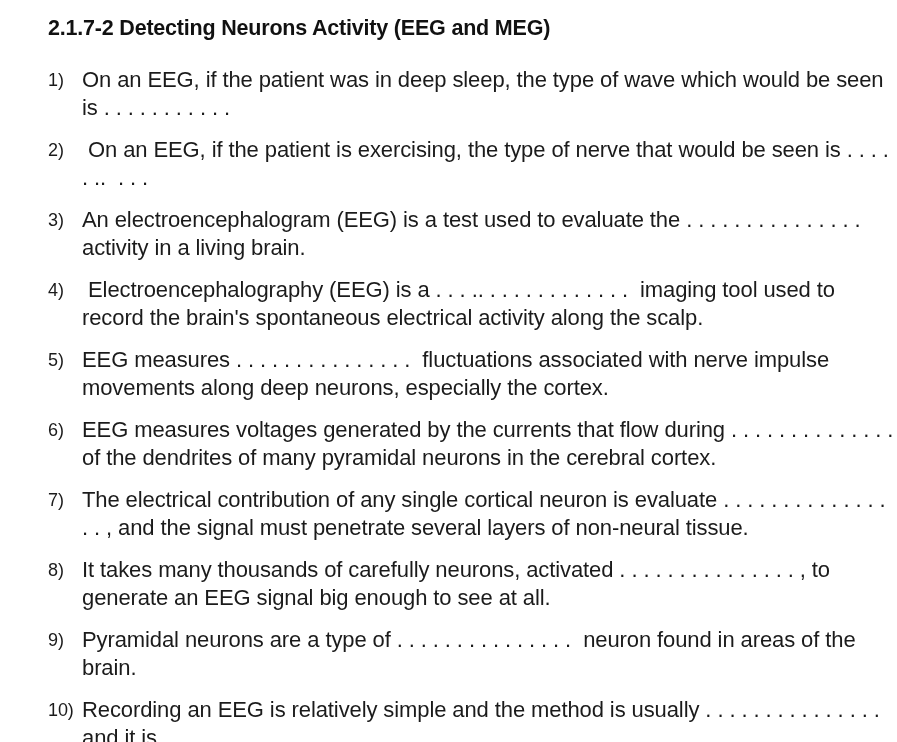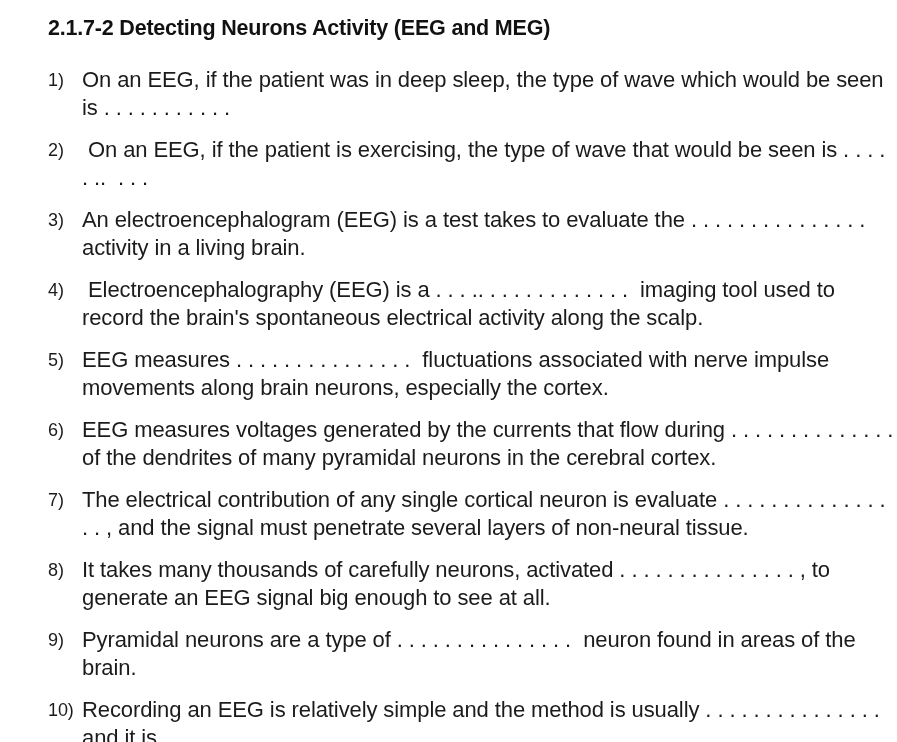--- a/index.html
+++ b/index.html
@@ -73,36 +73,36 @@
 
   <div class="question-list">
 
     <div class="q-row">
       <span class="q-num">1)</span>
       <span class="q-text">On an EEG, if the patient was in deep sleep, the type of wave which would be seen is . . . . . . . . . . .</span>
     </div>
 
     <div class="q-row">
       <span class="q-num">2)</span>
-      <span class="q-text"> On an EEG, if the patient is exercising, the type of wave that would be seen is . . . . . ..  . . .</span>
+      <span class="q-text"> On an EEG, if the patient is exercising, the type of nerve that would be seen is . . . . . ..  . . .</span>
     </div>
 
     <div class="q-row">
       <span class="q-num">3)</span>
-      <span class="q-text">An electroencephalogram (EEG) is a test takes to evaluate the . . . . . . . . . . . . . . .  activity in a living brain.</span>
+      <span class="q-text">An electroencephalogram (EEG) is a test used to evaluate the . . . . . . . . . . . . . . .  activity in a living brain.</span>
     </div>
 
     <div class="q-row">
       <span class="q-num">4)</span>
       <span class="q-text"> Electroencephalography (EEG) is a . . . .. . . . . . . . . . . . .  imaging tool used to record the brain's spontaneous electrical activity along the scalp.</span>
     </div>
 
     <div class="q-row">
       <span class="q-num">5)</span>
-      <span class="q-text">EEG measures . . . . . . . . . . . . . . .  fluctuations associated with nerve impulse movements along brain neurons, especially the cortex.</span>
+      <span class="q-text">EEG measures . . . . . . . . . . . . . . .  fluctuations associated with nerve impulse movements along deep neurons, especially the cortex.</span>
     </div>
 
     <div class="q-row">
       <span class="q-num">6)</span>
       <span class="q-text">EEG measures voltages generated by the currents that flow during . . . . . . . . . . . . . .  of the dendrites of many pyramidal neurons in the cerebral cortex.</span>
     </div>
 
     <div class="q-row">
       <span class="q-num">7)</span>
       <span class="q-text">The electrical contribution of any single cortical neuron is evaluate . . . . . . . . . . . . . . . . , and the signal must penetrate several layers of non-neural tissue.</span>

